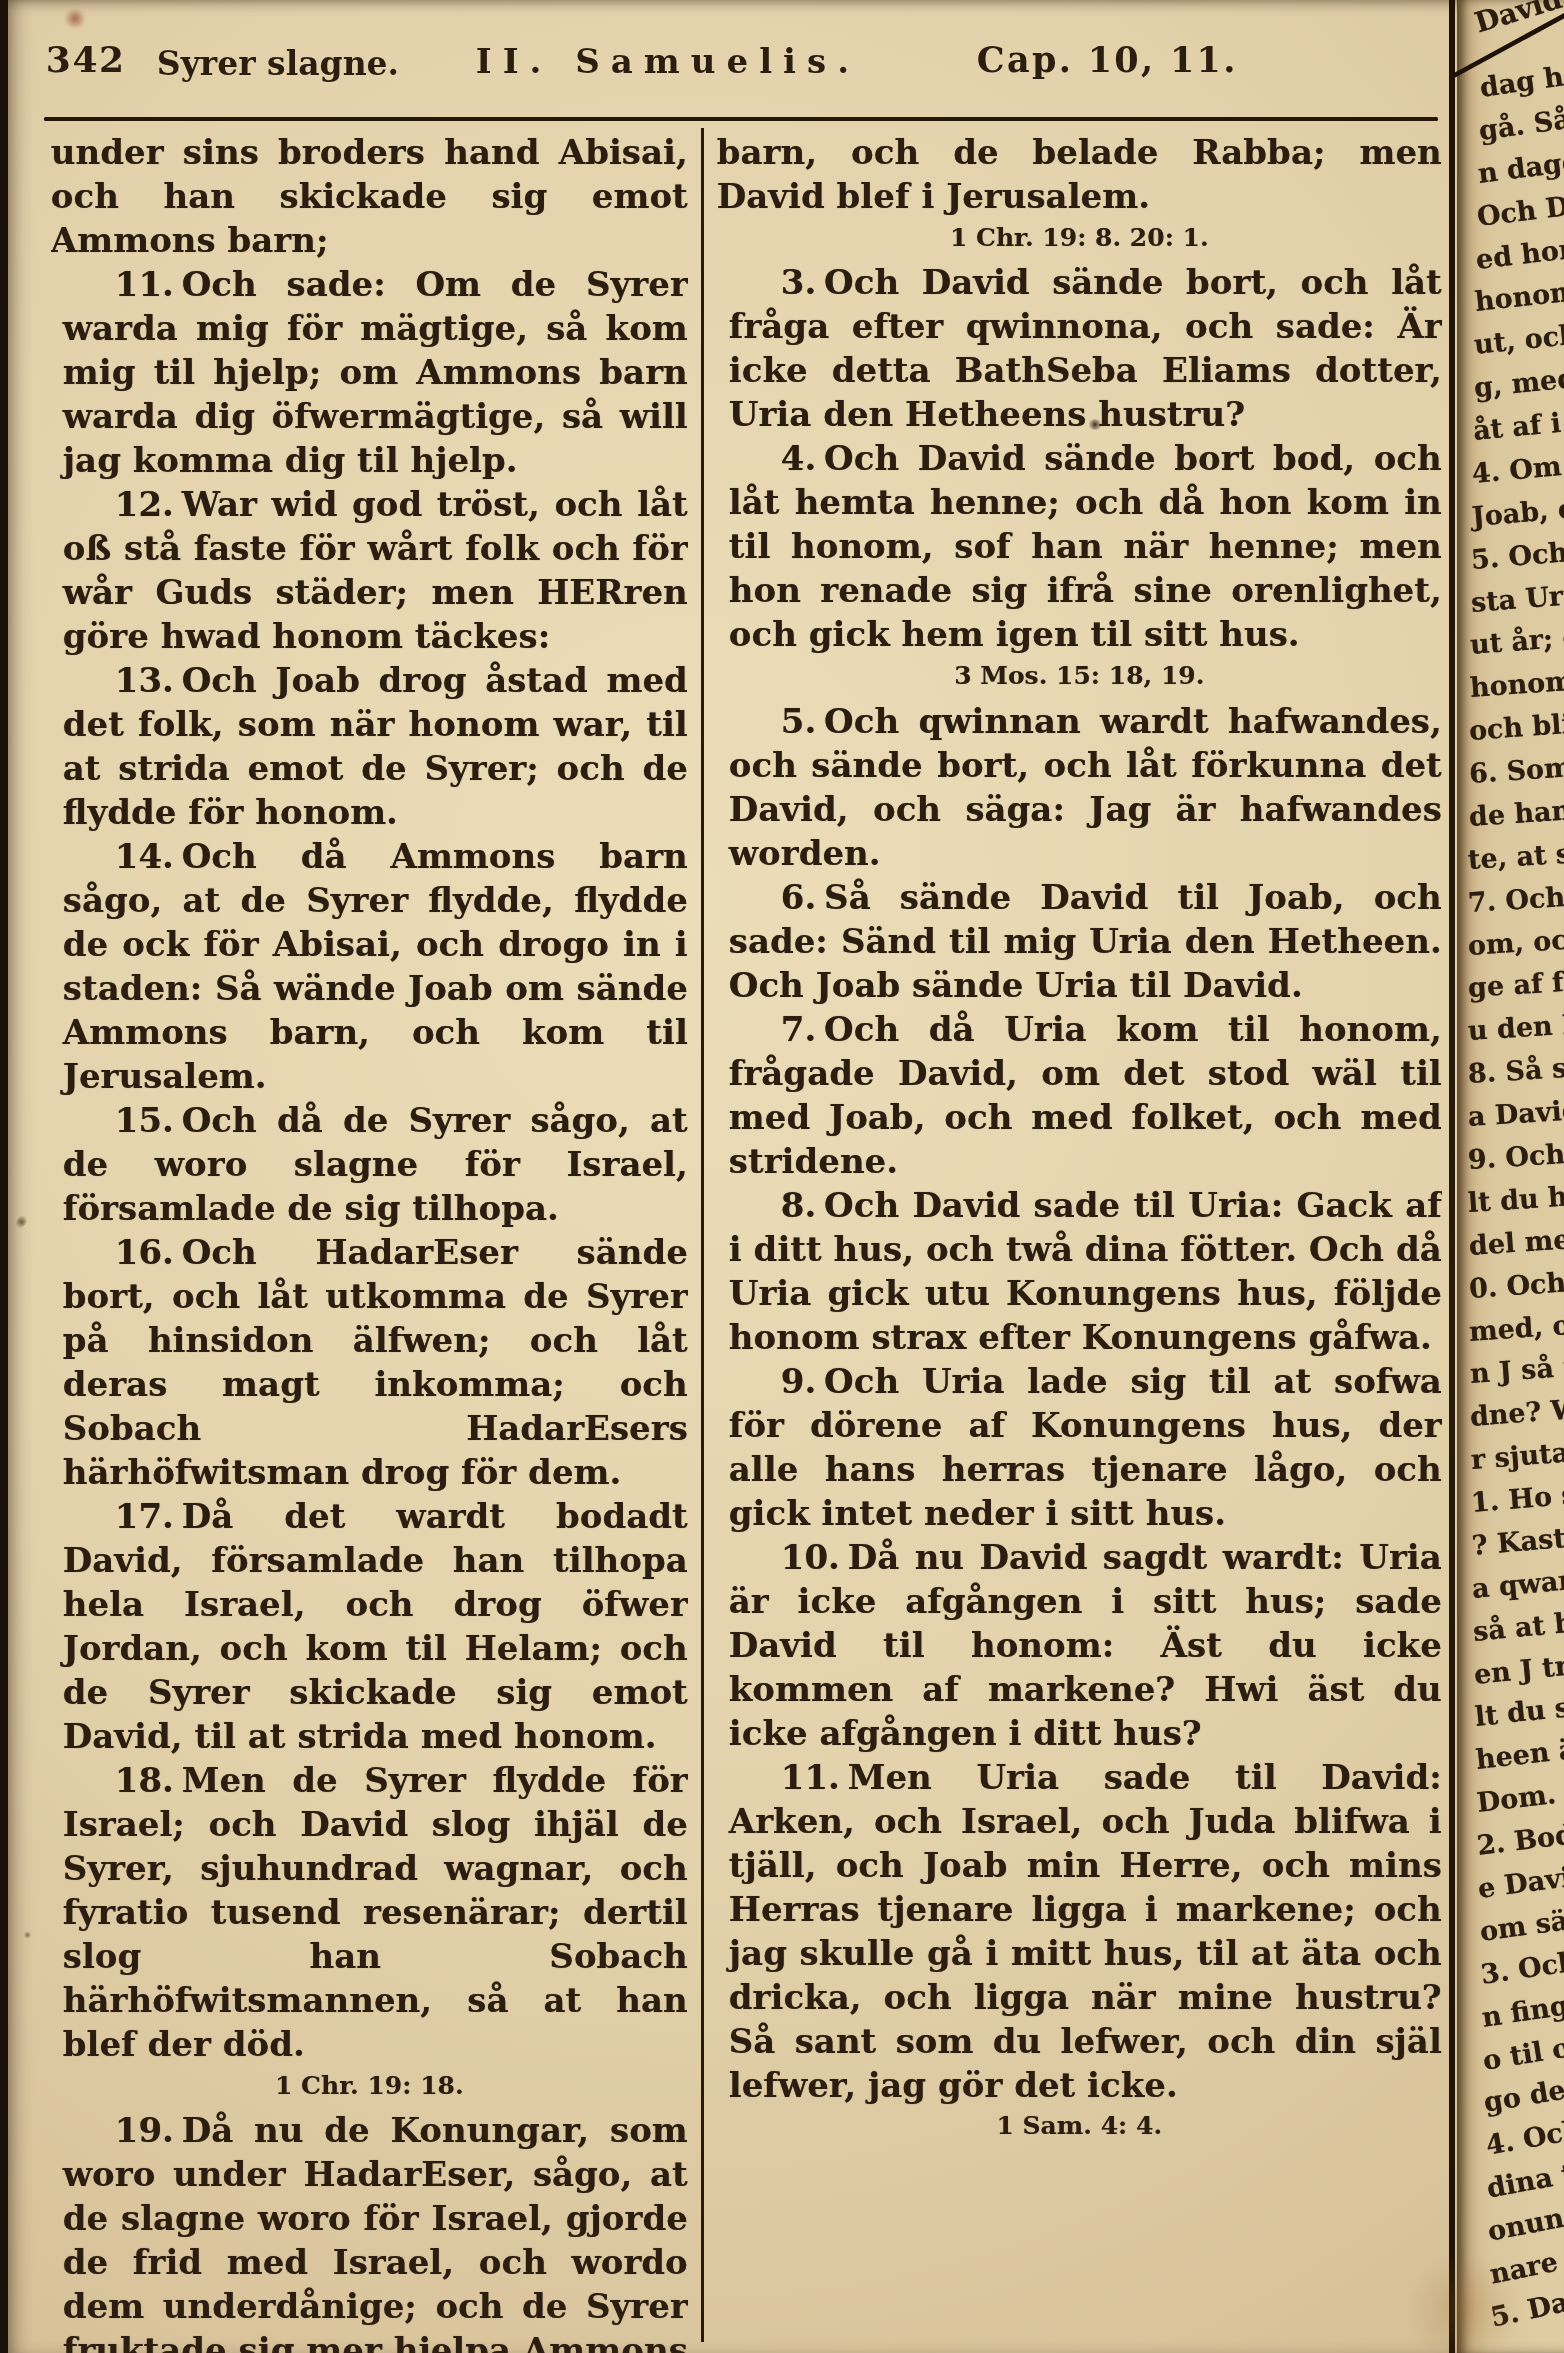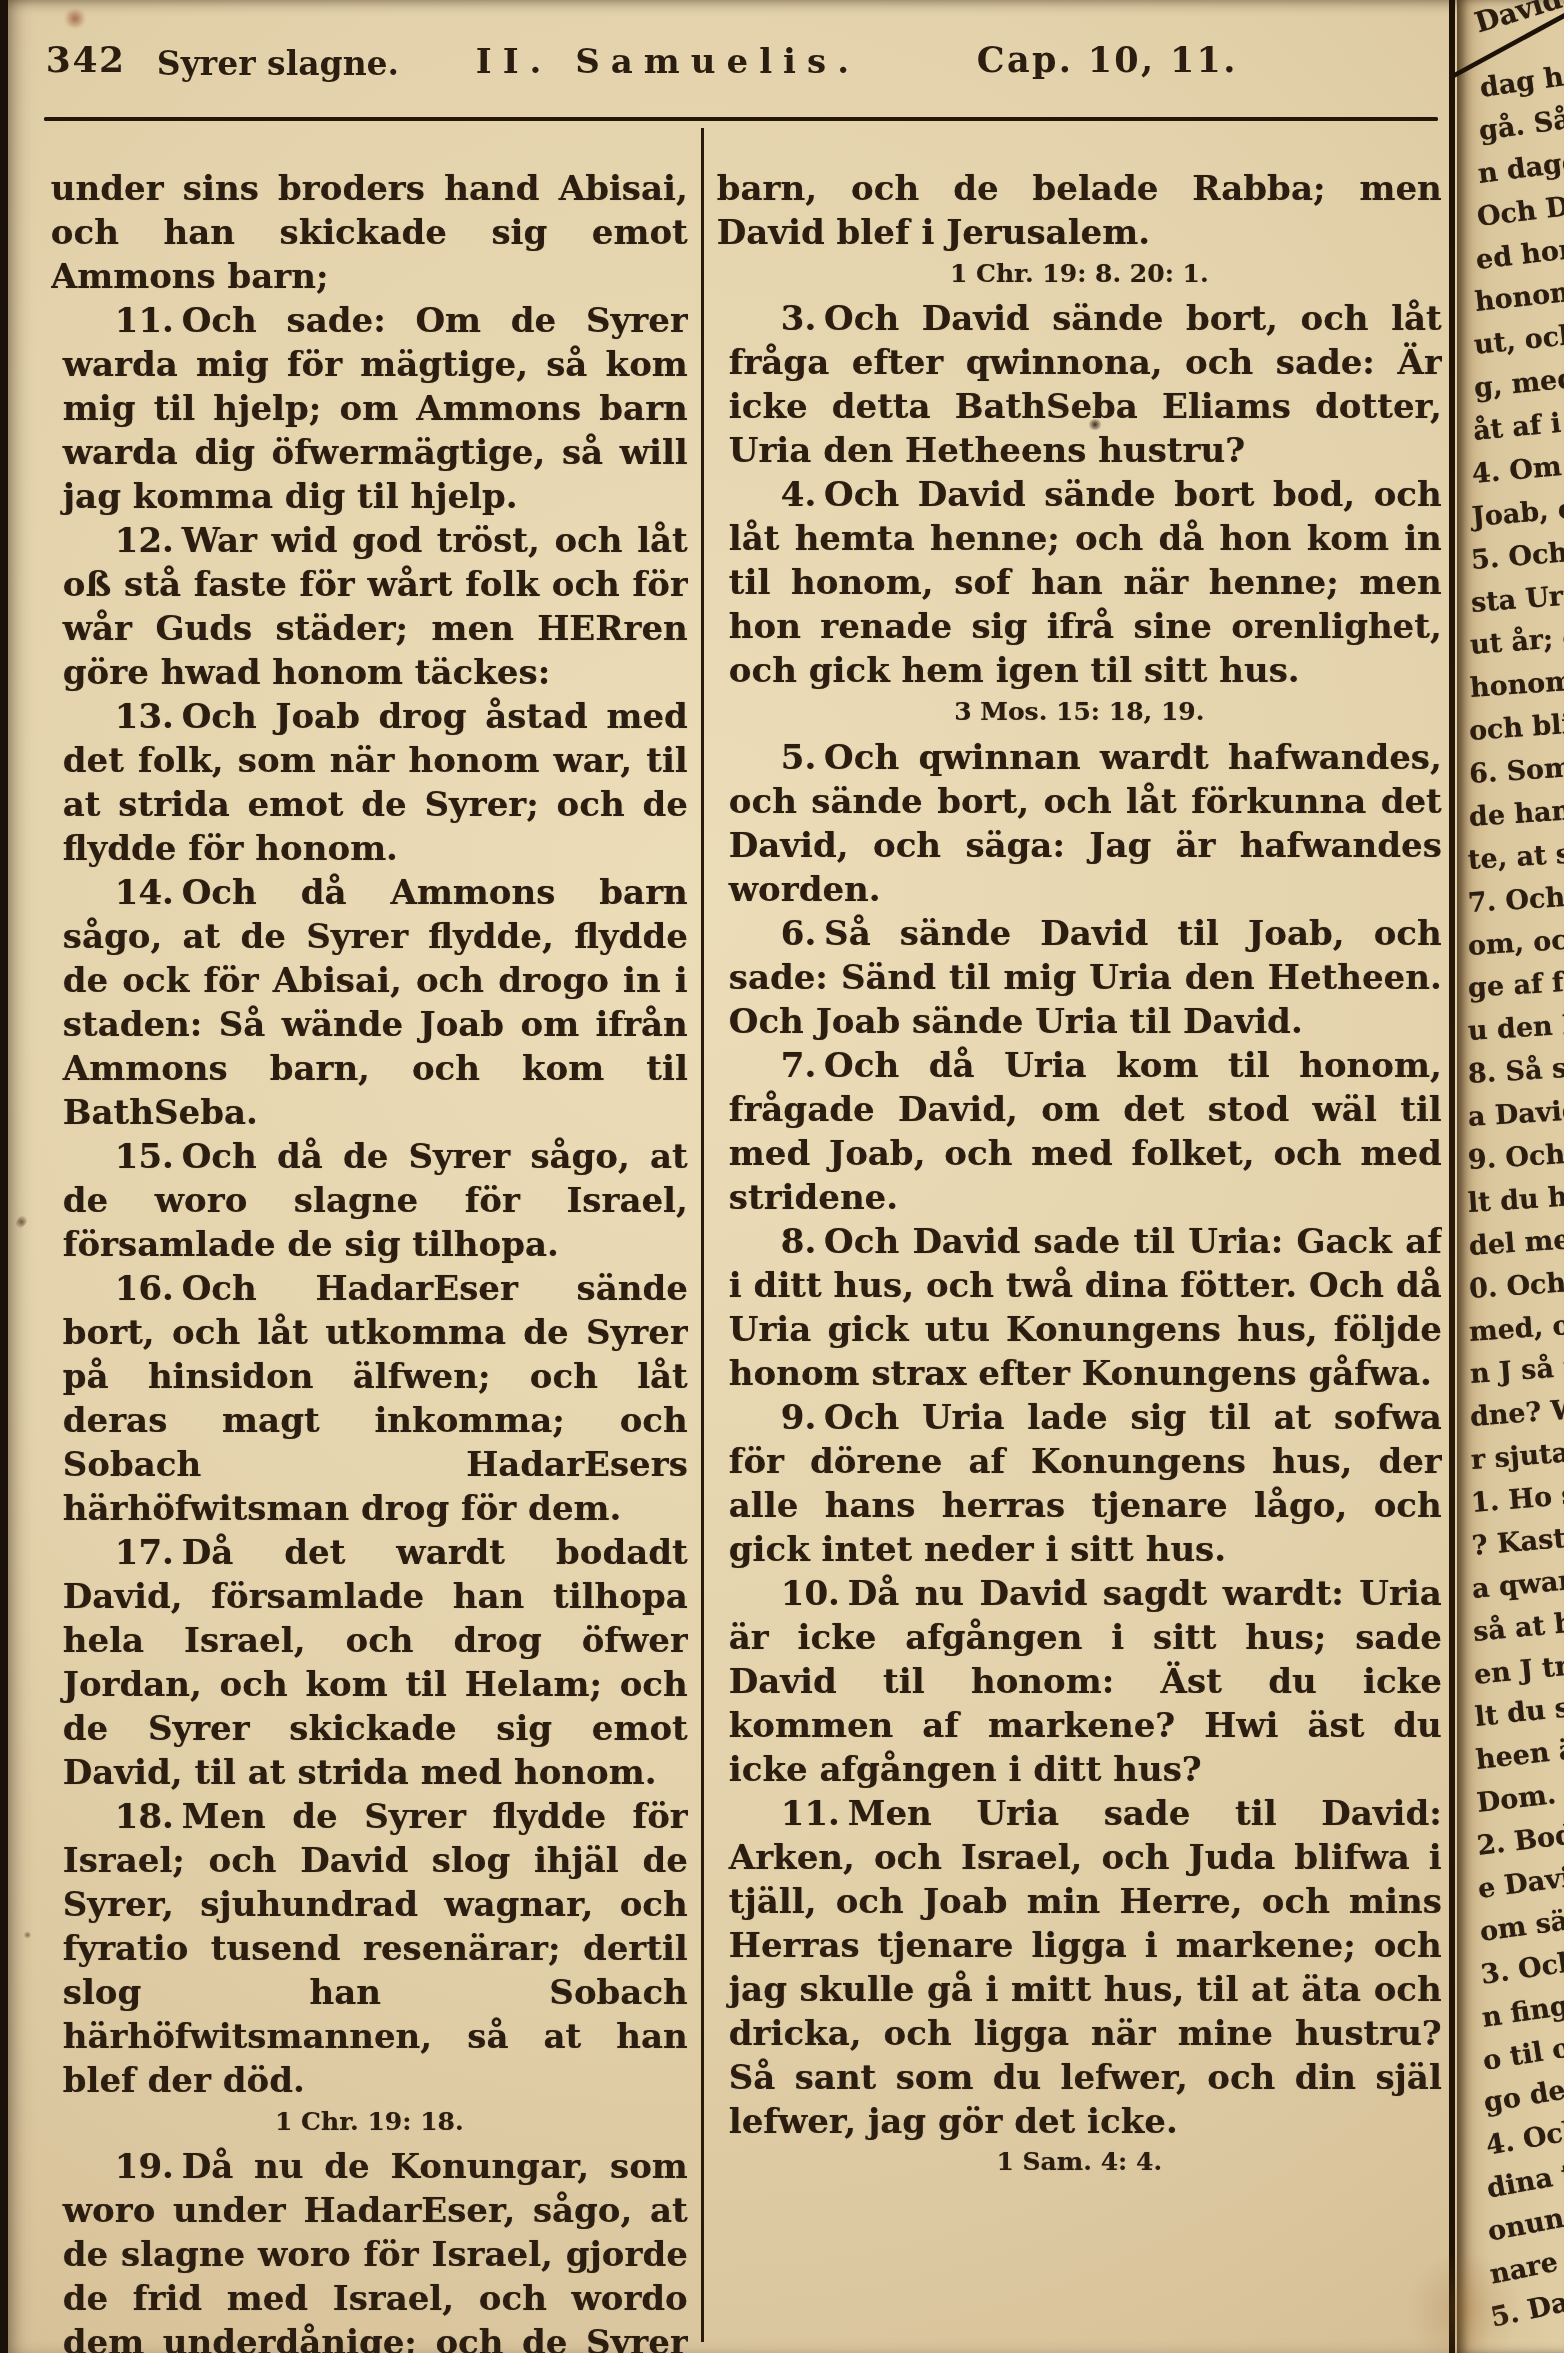--- a/index.html
+++ b/index.html
@@ -23,21 +23,21 @@
   #hdr-center{left:468px;top:41px;font-size:34px;letter-spacing:11px;}
   #hdr-right{left:969px;top:39px;font-size:35px;letter-spacing:2.3px;}
   #header-rule{position:absolute;left:36px;top:117px;width:1394px;height:3.9px;background:#241708;border-radius:1.6px;}
   #column-divider{position:absolute;left:693px;top:128px;width:3.1px;height:2214px;background:#2a1a0c;}
   .col{position:absolute;top:130px;overflow:hidden;}
   #col-left{left:43px;width:637px;height:2224px;}
   #col-right{left:709px;width:725px;height:2224px;}
   .col p{margin:0;text-align:justify;font-size:34px;line-height:44px;font-weight:700;
          text-shadow:0 0 0.8px rgba(43,29,16,.55);}
   .col p.verse{text-indent:52px;margin-left:12px;}
-  .col p.plain{text-indent:0;margin-top:36px;}
+  .col p.plain{text-indent:0;}
   .vnum{padding-right:7.8px;}
   .ref{display:block;text-align:center;font-size:25px;line-height:36px;font-weight:700;
        margin:1.6px 0 4.7px 0;text-shadow:0 0 0.8px rgba(43,29,16,.5);}
   
   #edge-strip{
     position:absolute;left:1457px;top:0;width:108px;height:2354px;overflow:hidden;
     background:linear-gradient(90deg,#b89c6e 0%, #cdb488 10%, #dbc79d 30%, #e0cda4 100%);
     box-shadow:inset 7.8px 0 12.5px -3.1px rgba(40,24,8,.8);
   }
   #gutter-line{position:absolute;left:1449px;top:0;width:5.5px;height:2354px;
@@ -72,21 +72,21 @@
     <div class="hdr" id="hdr-center">II. Samuelis.</div>
     <div class="hdr" id="hdr-right">Cap. 10, 11.</div>
     <div id="header-rule"></div>
     <div id="column-divider"></div>
 
     <div class="col" id="col-left">
         <p class="plain"><span>under sins broders hand Abisai, och han skickade sig emot Ammons barn;</span></p>
         <p class="verse"><span class="vnum">11.</span><span>Och sade: Om de Syrer warda mig för mägtige, så kom mig til hjelp; om Ammons barn warda dig öfwermägtige, så will jag komma dig til hjelp.</span></p>
         <p class="verse"><span class="vnum">12.</span><span>War wid god tröst, och låt oß stå faste för wårt folk och för wår Guds städer; men HERren göre hwad honom täckes:</span></p>
         <p class="verse"><span class="vnum">13.</span><span>Och Joab drog åstad med det folk, som när honom war, til at strida emot de Syrer; och de flydde för honom.</span></p>
-        <p class="verse"><span class="vnum">14.</span><span>Och då Ammons barn sågo, at de Syrer flydde, flydde de ock för Abisai, och drogo in i staden: Så wände Joab om ifrån Ammons barn, och kom til BathSeba.</span></p>
+        <p class="verse"><span class="vnum">14.</span><span>Och då Ammons barn sågo, at de Syrer flydde, flydde de ock för Abisai, och drogo in i staden: Så wände Joab om sände Ammons barn, och kom til Jerusalem.</span></p>
         <p class="verse"><span class="vnum">15.</span><span>Och då de Syrer sågo, at de woro slagne för Israel, församlade de sig tilhopa.</span></p>
         <p class="verse"><span class="vnum">16.</span><span>Och HadarEser sände bort, och låt utkomma de Syrer på hinsidon älfwen; och låt deras magt inkomma; och Sobach HadarEsers härhöfwitsman drog för dem.</span></p>
         <p class="verse"><span class="vnum">17.</span><span>Då det wardt bodadt David, församlade han tilhopa hela Israel, och drog öfwer Jordan, och kom til Helam; och de Syrer skickade sig emot David, til at strida med honom.</span></p>
         <p class="verse"><span class="vnum">18.</span><span>Men de Syrer flydde för Israel; och David slog ihjäl de Syrer, sjuhundrad wagnar, och fyratio tusend resenärar; dertil slog han Sobach härhöfwitsmannen, så at han blef der död.</span></p>
         <span class="ref">1 Chr. 19: 18.</span>
         <p class="verse"><span class="vnum">19.</span><span>Då nu de Konungar, som woro under HadarEser, sågo, at de slagne woro för Israel, gjorde de frid med Israel, och wordo dem underdånige; och de Syrer fruktade sig mer hjelpa Ammons barn.</span></p>
       </div>
     <div class="col" id="col-right">
         <p class="plain"><span>barn, och de belade Rabba; men David blef i Jerusalem.</span></p>
         <span class="ref">1 Chr. 19: 8. 20: 1.</span>

